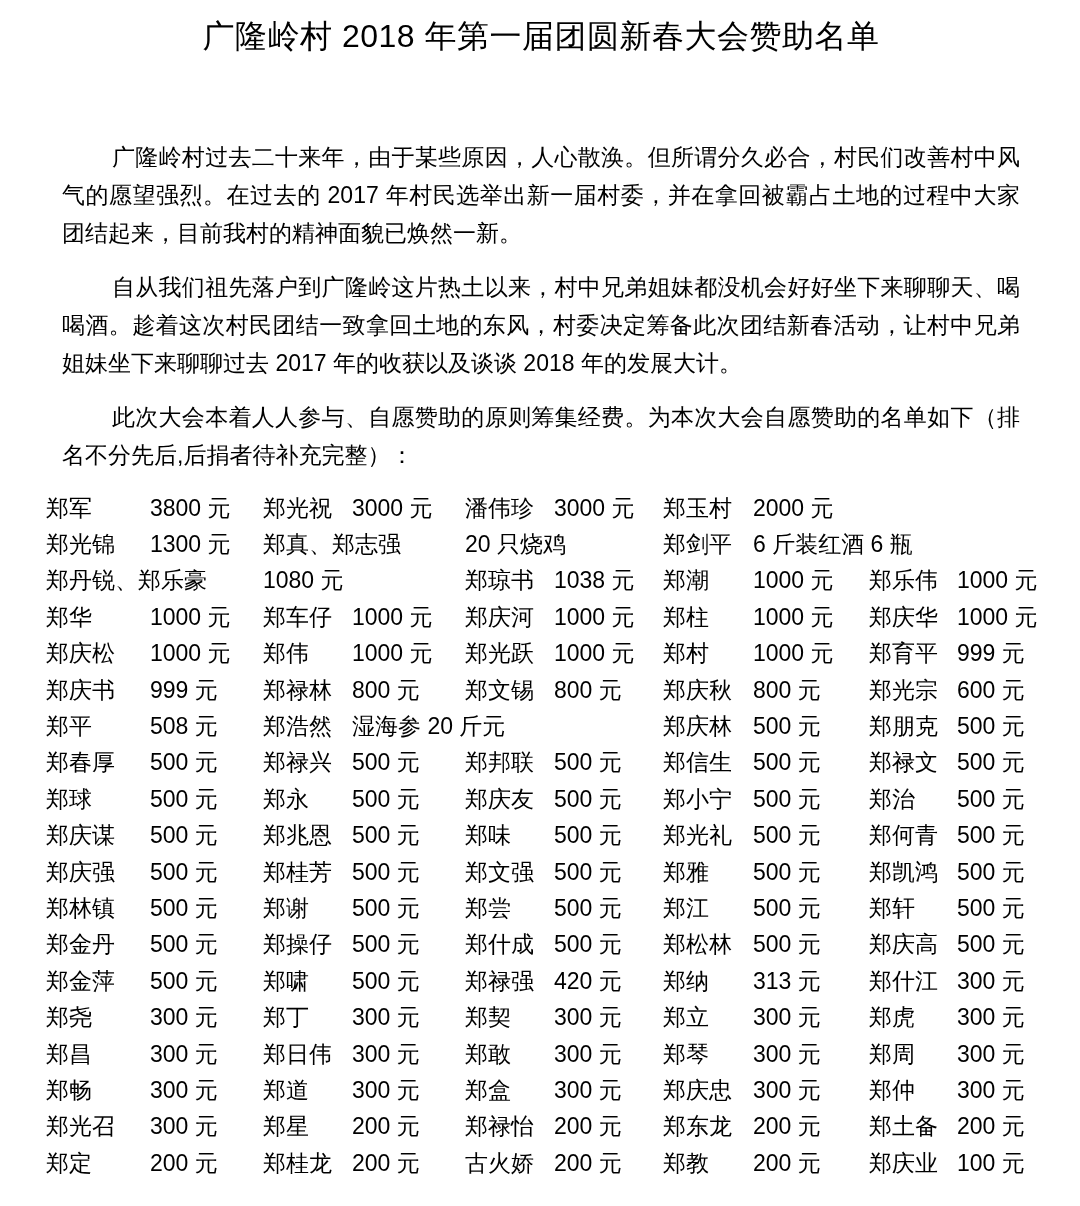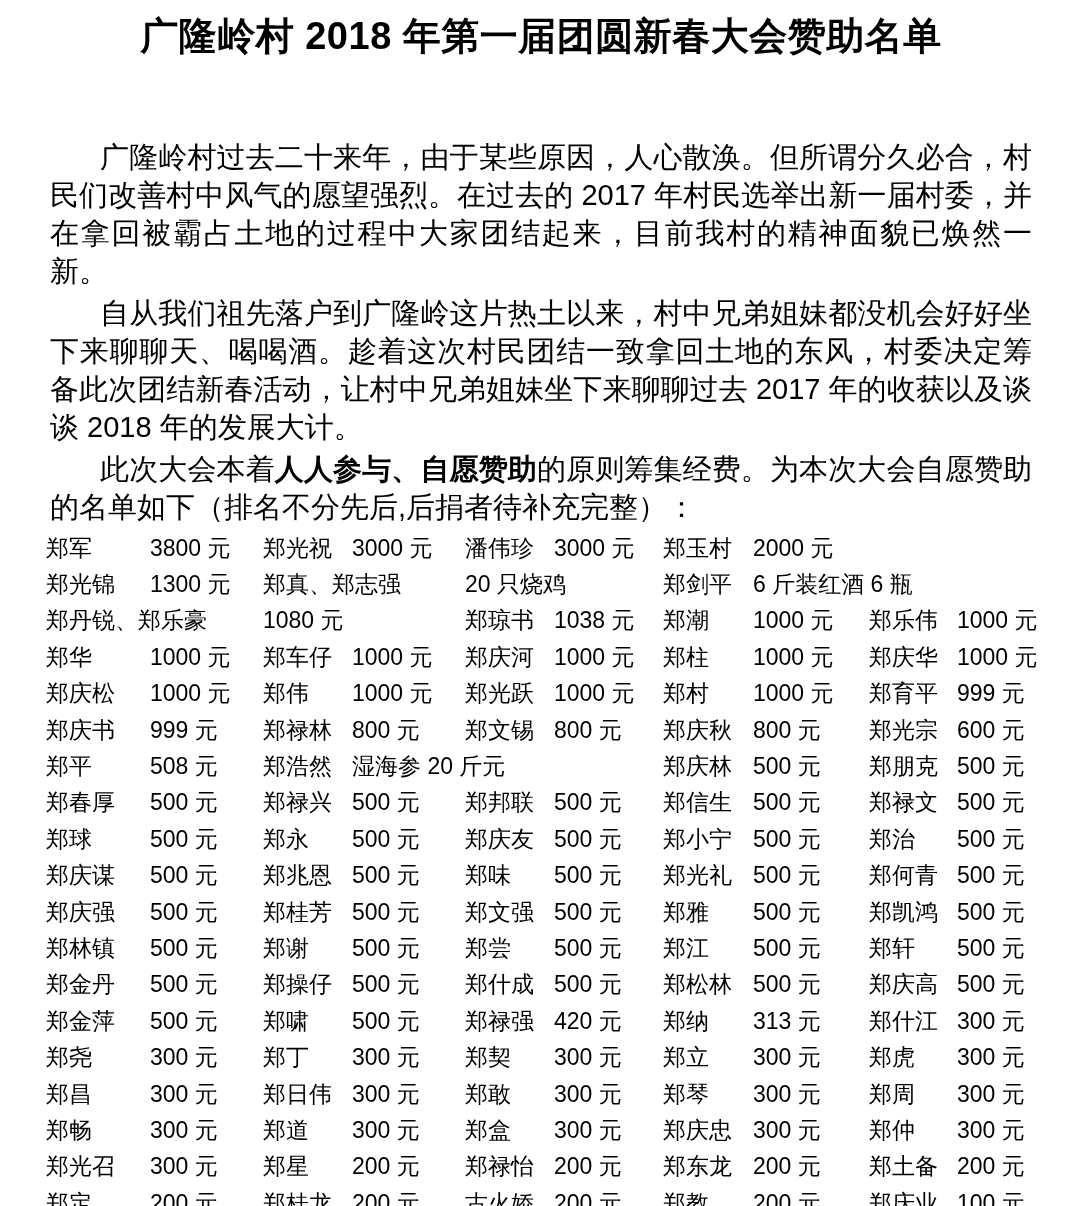--- a/index.html
+++ b/index.html
@@ -4,32 +4,32 @@
 <style>
   html, body { margin: 0; padding: 0; background: #ffffff; }
   body {
     width: 1080px; height: 1206px; overflow: hidden;
     color: #000000;
     font-family: "Liberation Sans", sans-serif;
   }
   .page { padding: 6px 44px 0 46px; }
   .doc-title {
     margin: 4px 0 0 0;
-    font-size: 38px; line-height: 52px; font-weight: 700;
+    font-size: 32px; line-height: 52px; font-weight: 400;
     text-align: center; letter-spacing: 0.5px;
     white-space: nowrap;
   }
   .paragraphs { margin-top: 76px; }
   .paragraphs p {
-    margin: 4px;
-    font-size: 29px; line-height: 38px;
+    margin: 16px;
+    font-size: 23px; line-height: 38px;
     text-align: justify;
     text-indent: 50px;
   }
-  .paragraphs p b { font-weight: 700; }
+  .paragraphs p b { font-weight: 400; }
   table.donors {
     border-collapse: collapse;
     table-layout: fixed;
     width: 990px;
   }
   table.donors td {
     font-size: 23px;
     height: 36.4px;
     padding: 0;
     vertical-align: middle;

